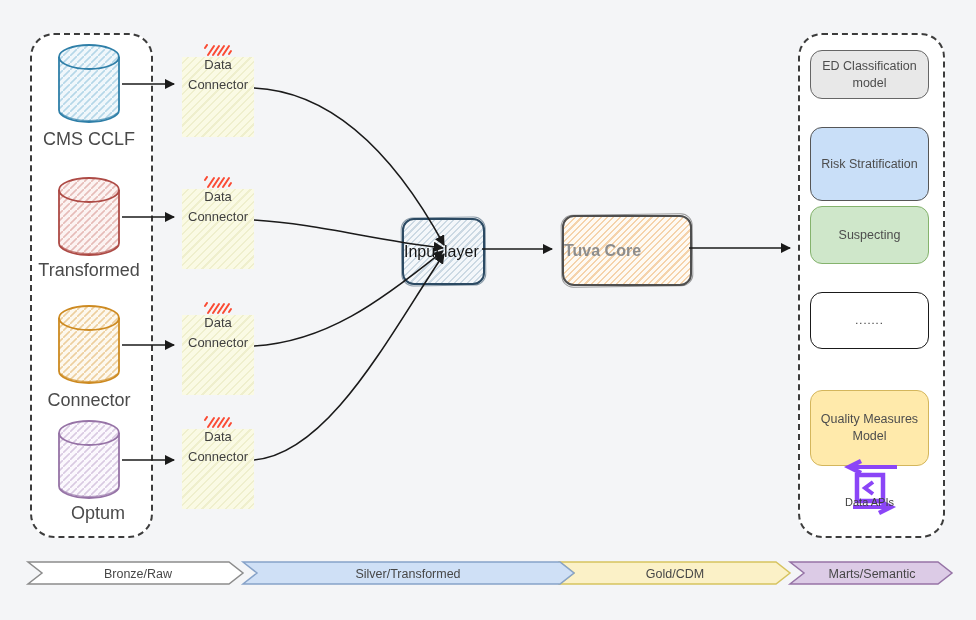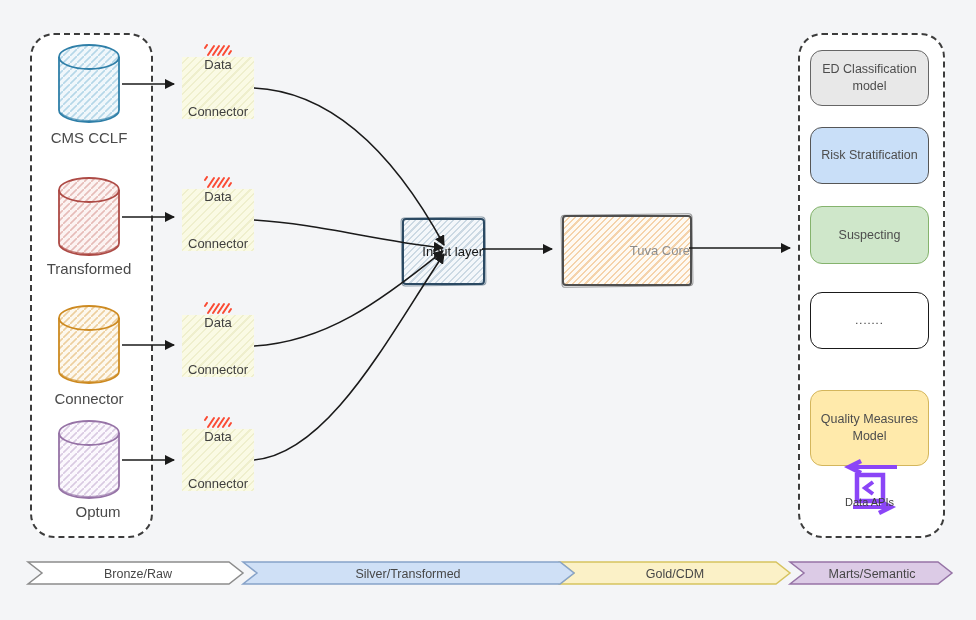--- a/index.html
+++ b/index.html
@@ -9,45 +9,46 @@
     font-family:"Liberation Sans","DejaVu Sans",sans-serif;
     color:#3f3f3f;
   }
   .abs{position:absolute;}
   .dashed-container{
     position:absolute;background:#ffffff;
     border:2px dashed #3c3c3c;border-radius:24px;
   }
   .cyl-label{
     position:absolute;width:120px;text-align:center;
-    font-size:15px;color:#4a4a4a;
+    font-size:18px;color:#4a4a4a;
   }
   .connector{
-    position:absolute;width:72px;height:62px;
+    position:absolute;width:72px;height:80px;
     background:repeating-linear-gradient(135deg,#fafae4 0px,#fafae4 4px,#efefcd 4px,#efefcd 5.5px);
-    display:flex;flex-direction:column;align-items:center;justify-content:space-between;
+    display:flex;flex-direction:column;align-items:center;justify-content:flex-start;
     gap:5px;font-size:13px;color:#3f3f3f;
   }
   .connector .hatch-icon{position:absolute;top:-13px;left:50%;transform:translateX(-50%);}
   .sketch{
-    position:absolute;border-radius:4px;border:2px solid var(--bc,#444);
-    display:flex;align-items:center;justify-content:flex-end;
-    font-size:13px;text-align:center;
+    position:absolute;border-radius:12px;border:2px solid var(--bc,#444);
+    display:flex;align-items:center;justify-content:flex-start;
+    font-size:16px;text-align:center;
   }
   .sketch::after{
     content:'';position:absolute;inset:-3px;border:1.4px solid var(--bc,#444);
     border-radius:inherit;transform:rotate(-0.8deg);opacity:.55;pointer-events:none;
   }
   #input-layer{
     left:402px;top:218px;width:79px;height:63px;color:#141414;
     background:repeating-linear-gradient(135deg,#f4f7fa 0px,#f4f7fa 3px,#ccd9e3 3px,#ccd9e3 4.5px);
   }
   #tuva-core{
     left:562px;top:215px;width:126px;height:67px;color:#8d8d8d;
     background:repeating-linear-gradient(135deg,#fefaf3 0px,#fefaf3 3px,#f5d3ab 3px,#f5d3ab 4.5px);
+    font-weight:bold;
   }
   .outbox{
     position:absolute;left:810px;width:119px;border-radius:12px;
     border:1.5px solid #666;display:flex;align-items:center;justify-content:center;
     text-align:center;font-size:12.5px;color:#4d4d4d;line-height:1.35;
     padding:0 6px;box-sizing:border-box;
   }
   #svg-arrows{position:absolute;left:0;top:0;pointer-events:none;}
   #banner-svg{position:absolute;left:0;top:560px;}
   #banner-svg text{font-family:"Liberation Sans","DejaVu Sans",sans-serif;font-size:12.5px;fill:#474747;}
@@ -188,24 +189,24 @@
 <div id="input-layer" class="sketch" style="--bc: #2c4a63; border-color: rgb(44, 74, 99);">
   <span>Input layer</span>
 </div>
 
 <div id="tuva-core" class="sketch" style="--bc: #4f4f4f; border-color: rgb(79, 79, 79); color: rgb(141, 141, 141);">
   <span>Tuva Core</span>
 </div>
 
 <div class="dashed-container" style="left:798px;top:33px;width:143px;height:501px;"></div>
 
-<div class="outbox" style="top: 50px; height: 56px; background-color: rgb(232, 232, 232); border-color: rgb(102, 102, 102);">
+<div class="outbox" style="top: 50px; height: 49px; background-color: rgb(232, 232, 232); border-color: rgb(102, 102, 102);">
   <span>ED Classification model</span>
 </div>
-<div class="outbox" style="top: 127px; height: 57px; background-color: rgb(201, 223, 248); border-color: rgb(86, 86, 86);">
+<div class="outbox" style="top: 127px; height: 74px; background-color: rgb(201, 223, 248); border-color: rgb(86, 86, 86);">
   <span>Risk Stratification</span>
 </div>
 <div class="outbox" style="top: 206px; height: 58px; background-color: rgb(207, 231, 202); border-color: rgb(133, 179, 109);">
   <span>Suspecting</span>
 </div>
 <div class="outbox" style="top: 292px; height: 57px; border-width: 1.2px; font-size: 11px; letter-spacing: 1px; color: rgb(46, 46, 46); background-color: rgb(255, 255, 255); border-color: rgb(26, 26, 26);">
   <span>.......</span>
 </div>
 <div class="outbox" style="top: 390px; height: 76px; background-color: rgb(255, 234, 171); border-color: rgb(212, 182, 92);">
   <span>Quality Measures Model</span>

